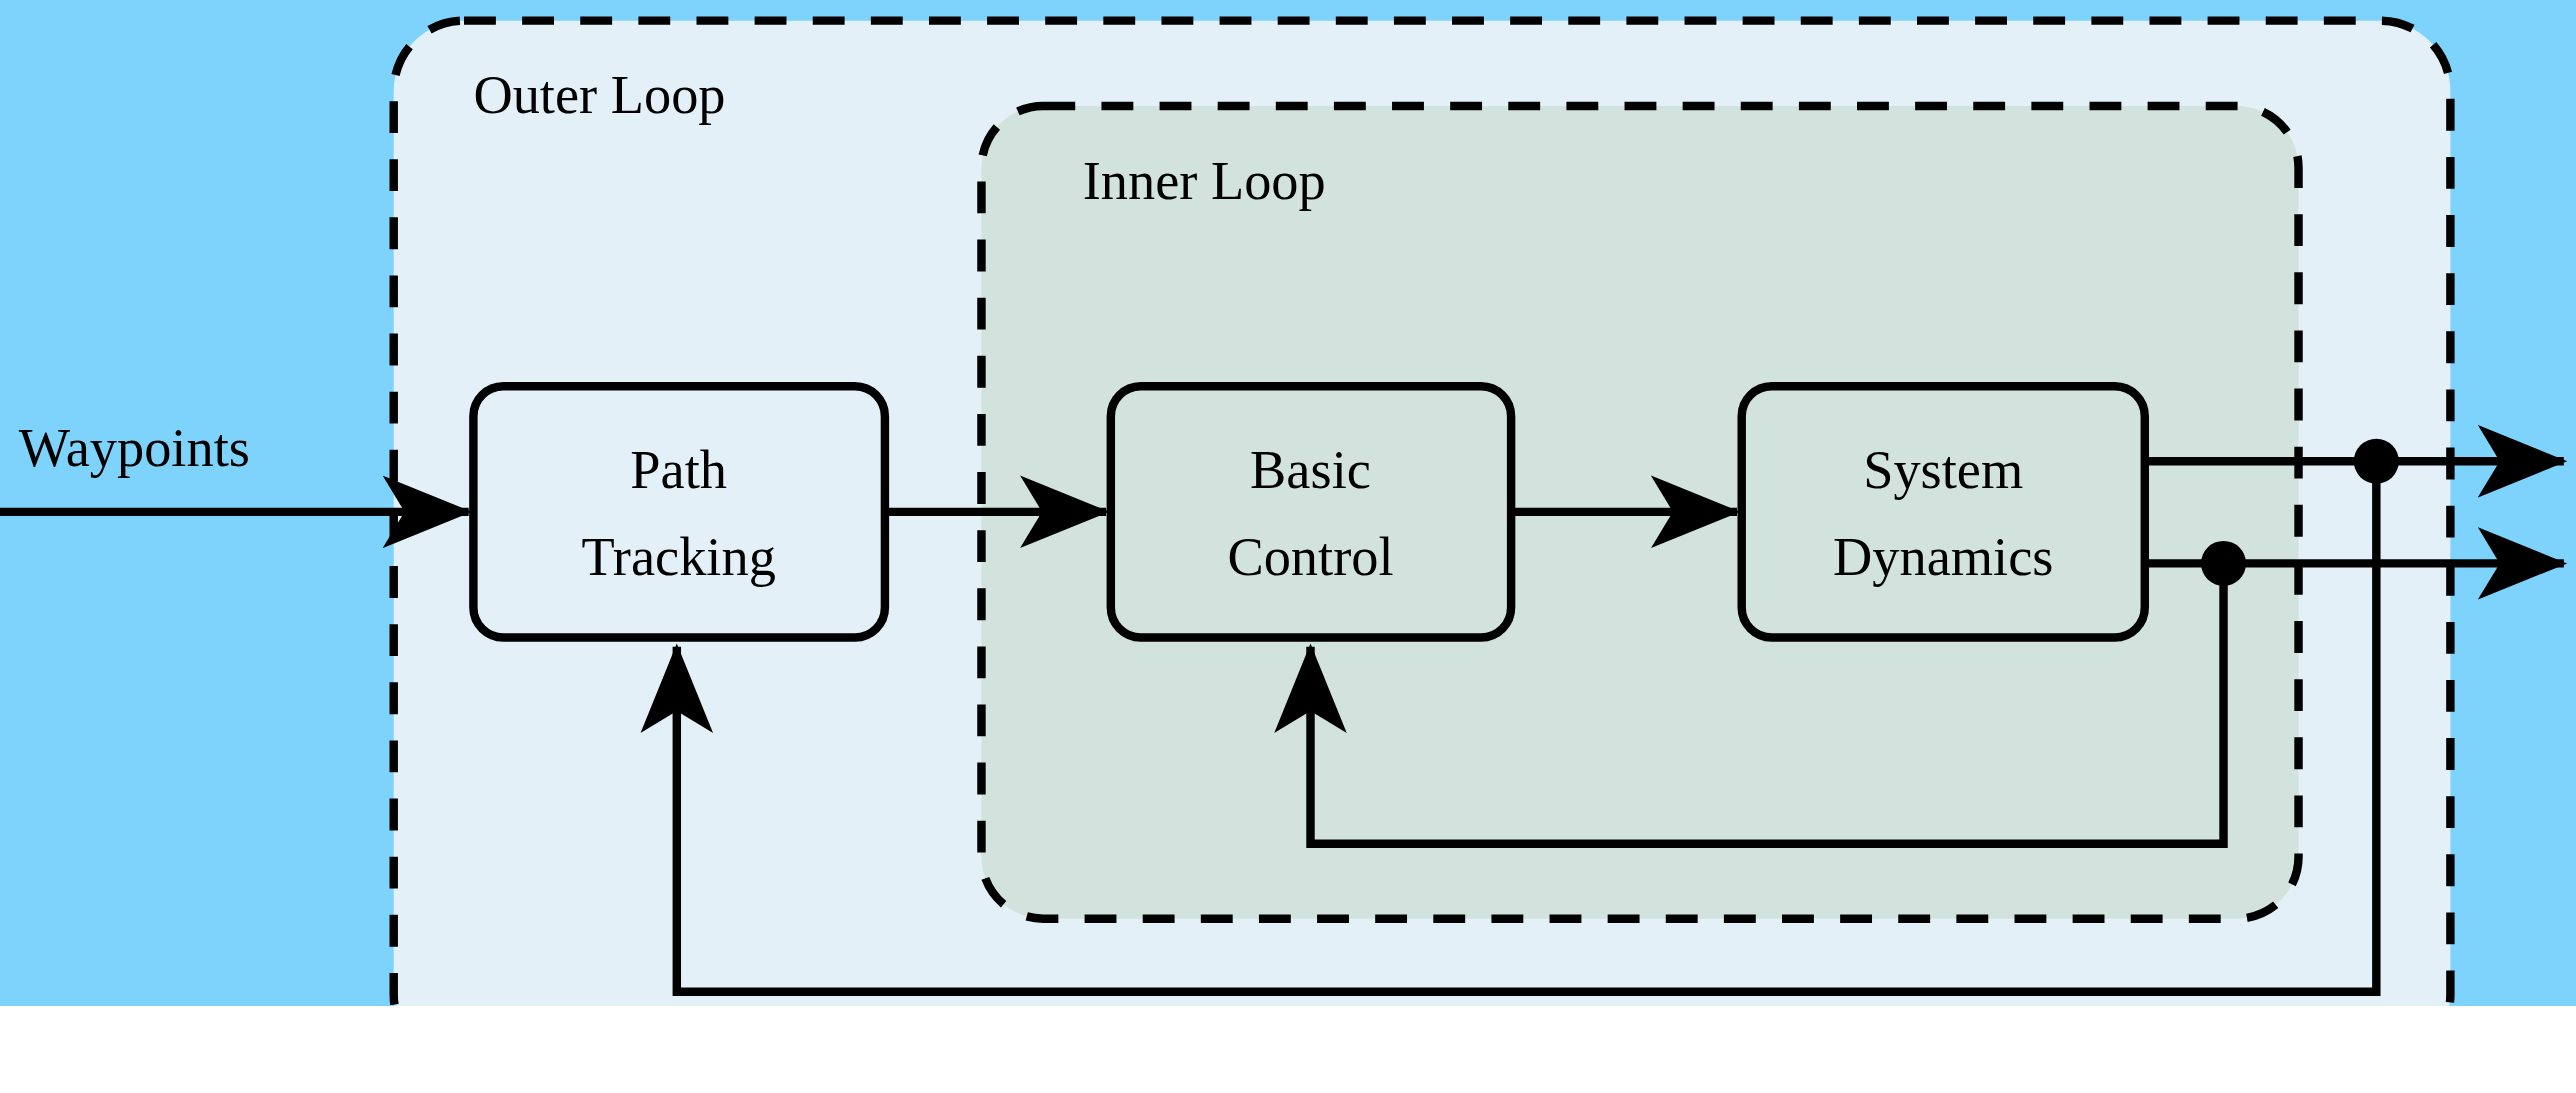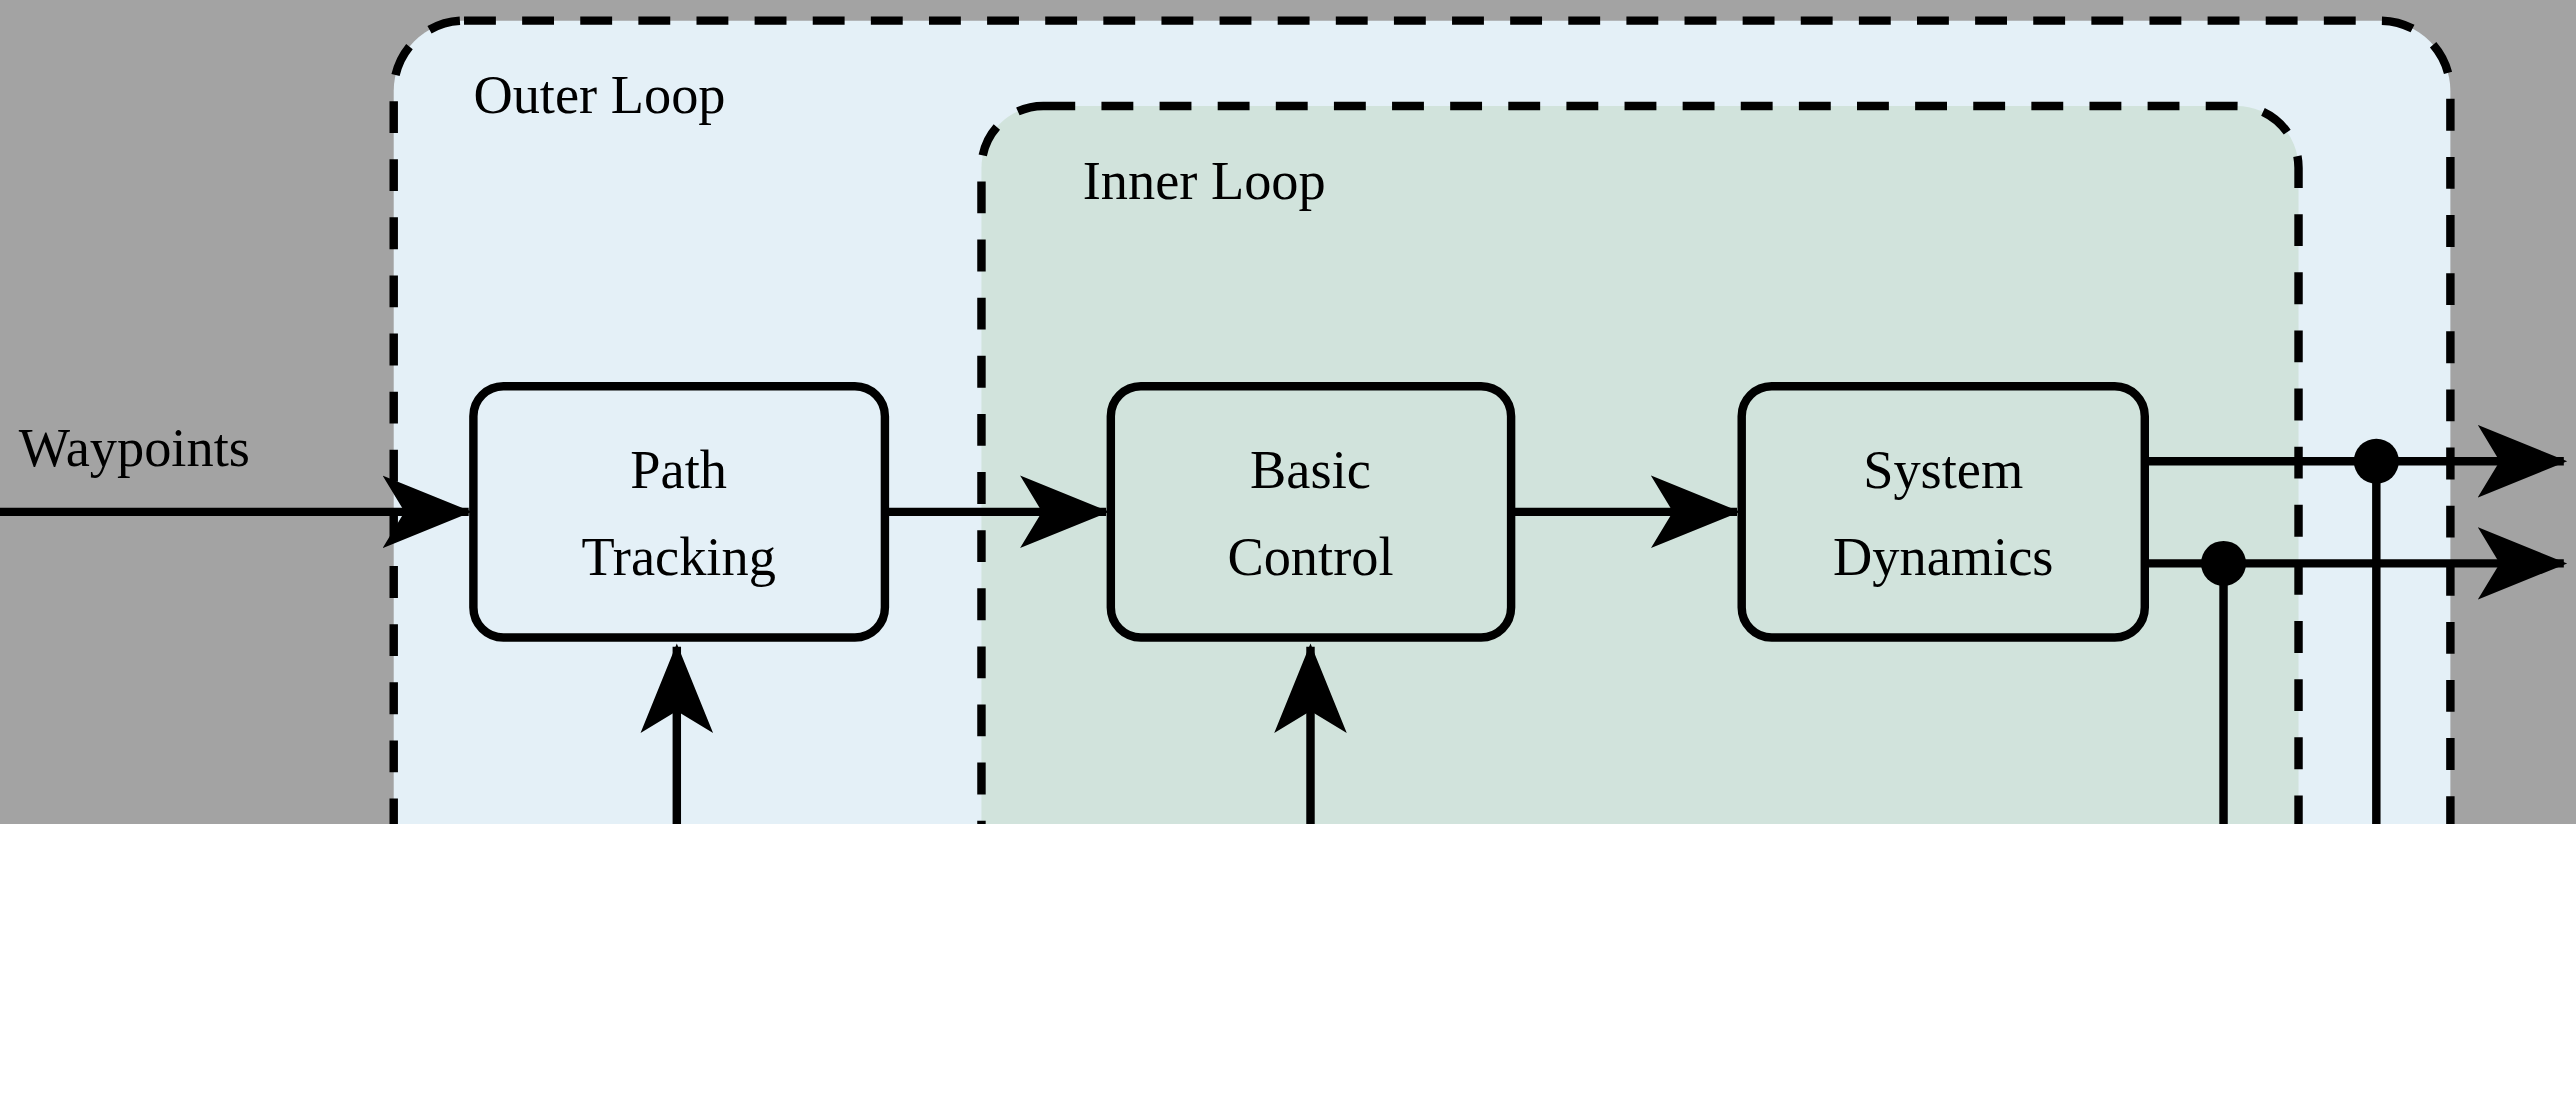--- a/index.html
+++ b/index.html
@@ -6,22 +6,22 @@
     margin: 0;
     padding: 0;
     background: #ffffff;
   }
   body {
     font-family: "Liberation Serif", "DejaVu Serif", serif;
   }
   #diagram-root {
     position: relative;
     width: 2576px;
-    height: 824px;
-    background: #a3a3a3;
+    height: 1006px;
+    background: #7dd3fc;
     overflow: hidden;
   }
   #diagram-svg {
     position: absolute;
     top: 0;
     left: 0;
     width: 2576px;
     height: 1094px;
   }
   .group-label, .block-label, .io-label {

